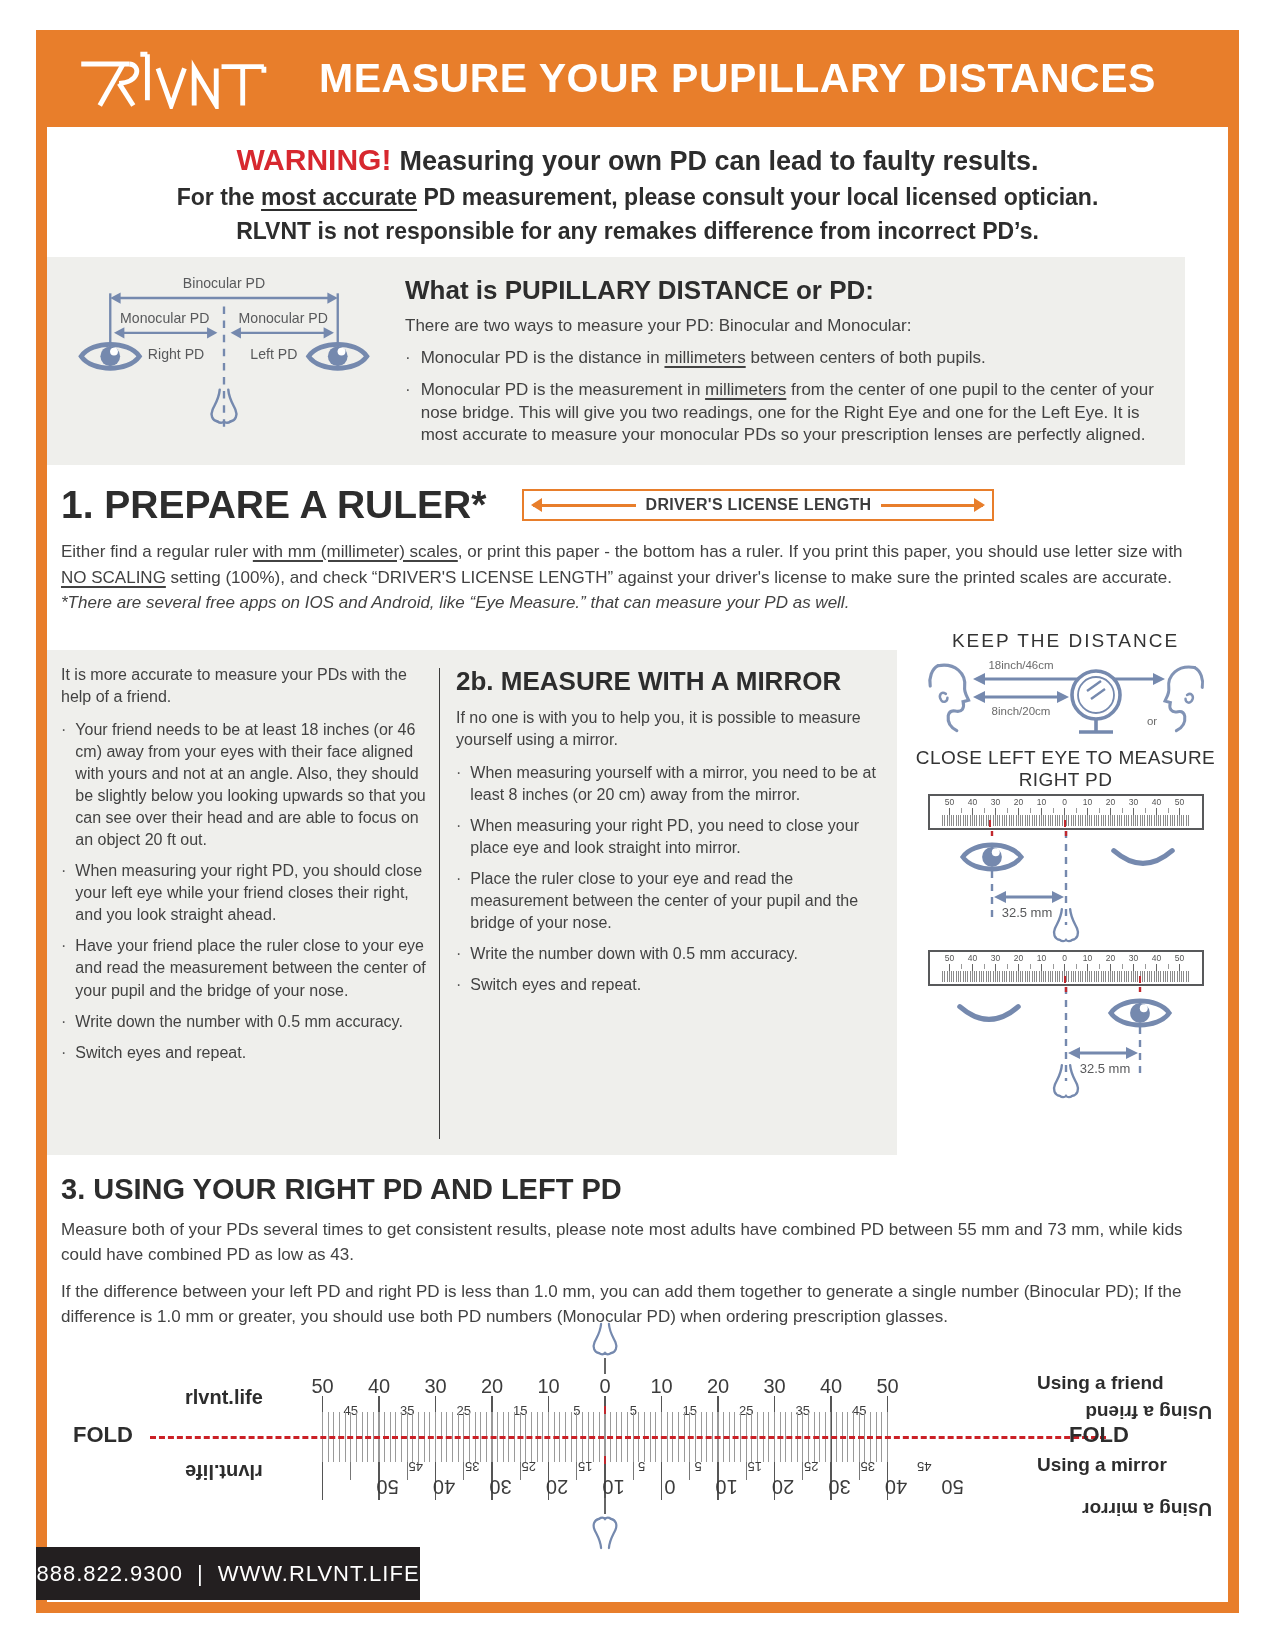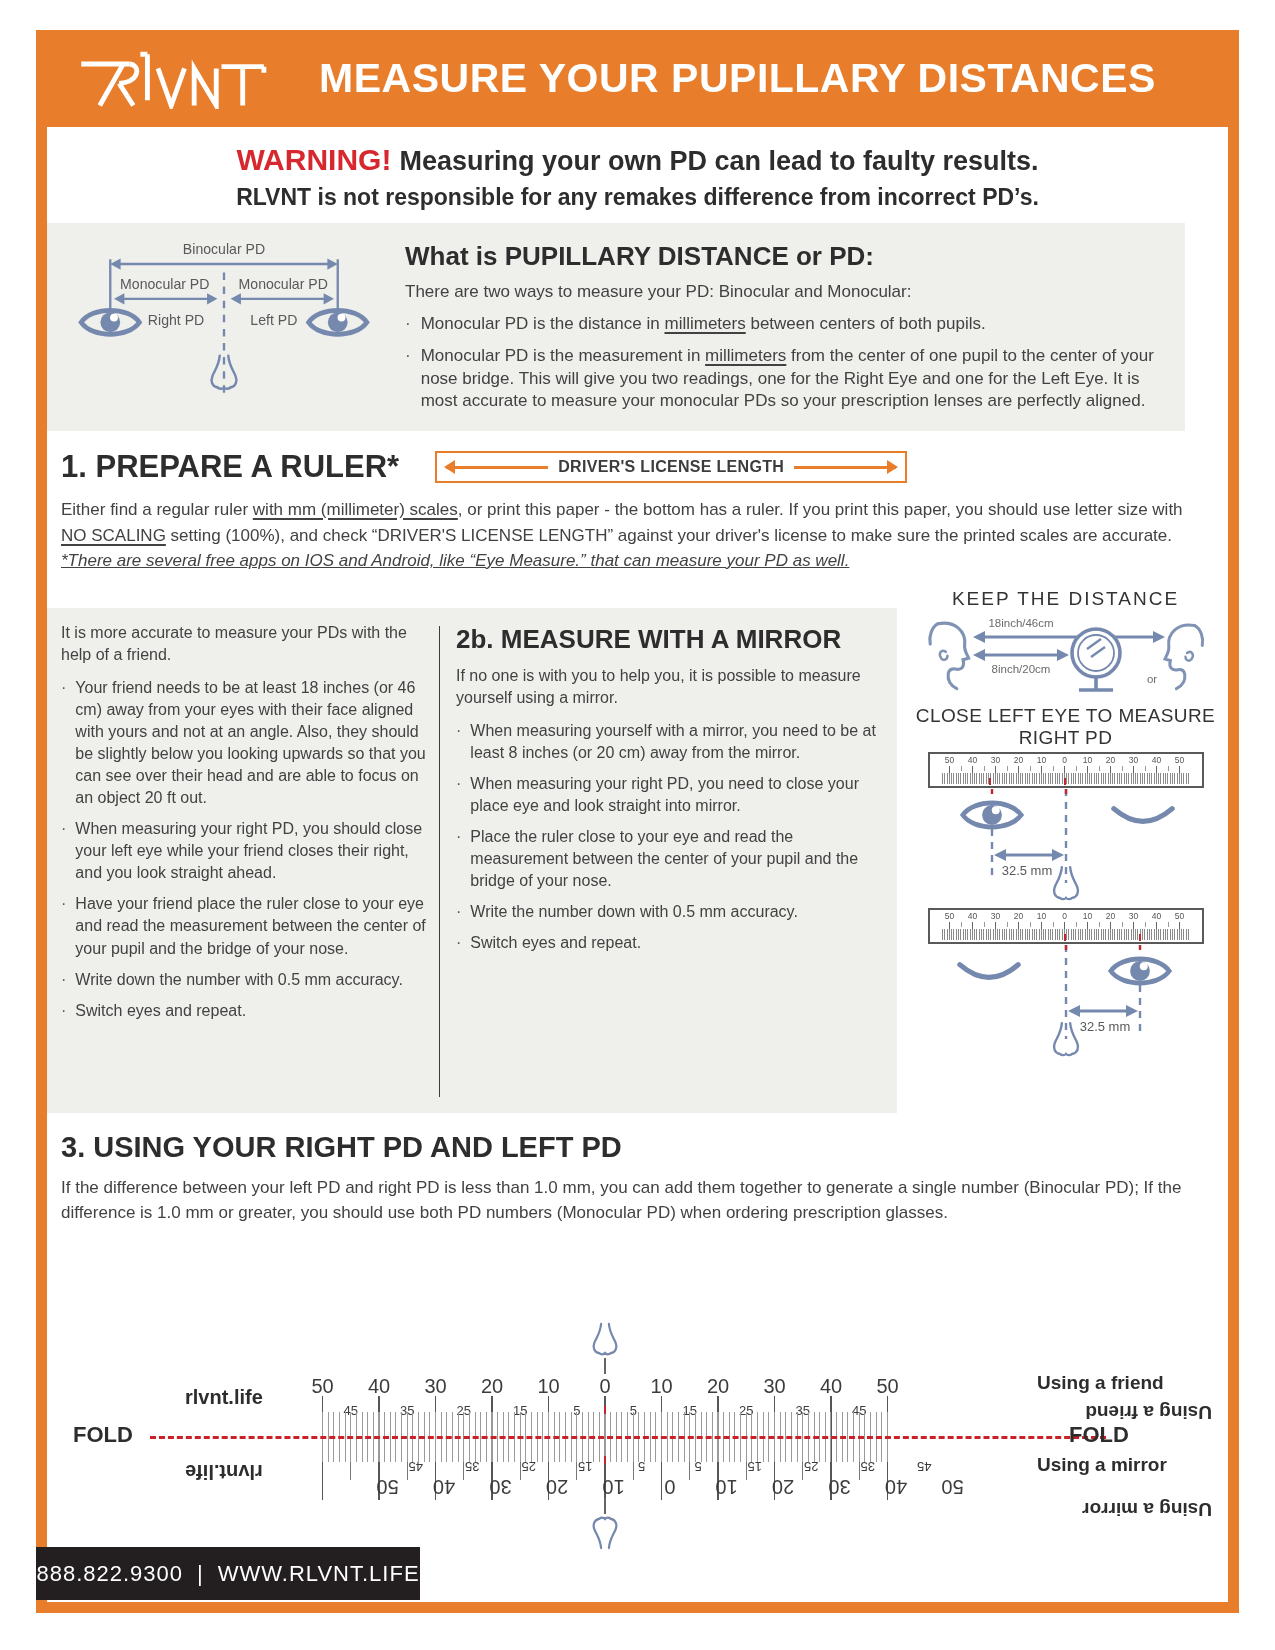--- a/index.html
+++ b/index.html
@@ -11,32 +11,32 @@
   .hdr{height:97px;background:#E87E2B;display:flex;align-items:center;padding:0 26px;box-sizing:border-box;}
   .logo{width:200px;height:60px;flex:none;}
   .title{flex:1;text-align:center;color:#fff;font-size:41px;font-weight:700;letter-spacing:.5px;white-space:nowrap;}
   
   .warn{text-align:center;padding:16px 60px 4px;}
   .w1{font-size:27px;font-weight:700;}
   .wred{color:#D7282F;font-size:30px;font-weight:700;margin-right:8px;}
   .w2{font-size:23px;font-weight:700;margin-top:7px;}
   .u{text-decoration:underline;text-decoration-thickness:2px;text-underline-offset:4px;}
   .uthin{text-decoration:underline;text-decoration-thickness:1.5px;text-underline-offset:3px;}
-  .it{font-style:italic;text-decoration:underline;}
+  .it{font-style:italic;}
   
   .whatis{margin:8px 43px 0 0;background:#EFEFEC;display:flex;gap:16px;padding:10px 16px 8px 12px;
           box-sizing:border-box;height:208px;}
   .pd-diagram{width:330px;height:188px;flex:none;}
   .whatis-text h2{font-size:26px;margin:8px 0 10px;font-weight:700;}
   .wintro{font-size:17px;color:#424242;margin:0 0 11px;}
   .wbullet{display:flex;gap:10px;font-size:17px;color:#424242;line-height:1.32;margin:0 0 10px;}
   .dot{flex:none;color:#555;}
   
   .prep-row{display:flex;align-items:center;margin:18px 0 0;gap:36px;}
-  .prep-row h1{font-size:31px;margin:0 0 0 14px;font-weight:700;white-space:nowrap;}
+  .prep-row h1{font-size:39px;margin:0 0 0 14px;font-weight:700;white-space:nowrap;}
   .dlbox{width:472px;height:32px;border:2px solid #E87E2B;display:flex;align-items:center;
          padding:0 9px;gap:10px;box-sizing:border-box;}
   .dlline{flex:1;height:3px;background:#E87E2B;position:relative;}
   .dlline.l::before{content:"";position:absolute;left:-2px;top:-6px;width:0;height:0;
          border:7px solid transparent;border-left:0;border-right:11px solid #E87E2B;}
   .dlline.r::after{content:"";position:absolute;right:-2px;top:-6px;width:0;height:0;
          border:7px solid transparent;border-right:0;border-left:11px solid #E87E2B;}
   .dltext{font-size:16px;font-weight:700;letter-spacing:.3px;color:#3c3c3c;white-space:nowrap;}
   .prep-p{font-size:17px;line-height:1.5;color:#424242;margin:12px 43px 0 14px;}
   
@@ -139,20 +139,23 @@
           <path d="M131,64 V22 L156,64 V22"></path>
           <path d="M162,20 H210 M186,20 V64 M210,20 V27"></path>
         </g>
       </svg>
       <div class="title">MEASURE YOUR PUPILLARY DISTANCES</div>
     </header>
 
     <section class="warn">
       <div class="w1">
         <span class="wred">WARNING!</span><span>Measuring your own PD can lead to faulty results.</span>
+      </div>
+      <div class="w2">
+        <span>For the </span><span class="u">most accurate</span><span> PD measurement, please consult your local licensed optician.</span>
       </div>
       <div class="w2">RLVNT is not responsible for any remakes difference from incorrect PD’s.</div>
     </section>
 
     <section class="whatis">
       <svg class="pd-diagram" viewBox="0 0 330 200">
         <text class="dlab" x="165" y="22" text-anchor="middle">Binocular PD</text>
         <g stroke="#7589AE" stroke-width="2.5">
           <line x1="50" y1="33" x2="280" y2="33"></line>
           <line x1="44" y1="28" x2="44" y2="92"></line>
@@ -398,20 +401,21 @@
           <line x1="146" y1="66" x2="208" y2="66" stroke="#7589AE" stroke-width="3.2"></line>
           <polygon points="142,66 154,60 154,72" fill="#7589AE"></polygon>
           <polygon points="212,66 200,60 200,72" fill="#7589AE"></polygon>
           <text class="mmlab" x="179" y="86" text-anchor="middle">32.5 mm</text>
           <use href="#sym-nose" x="122" y="76" width="36" height="36"></use>
         </svg>
       </aside>
     </section>
 
     <h1 class="s3h">3. USING YOUR RIGHT PD AND LEFT PD</h1>
+    <p class="s3p">Measure both of your PDs several times to get consistent results, please note most adults have combined PD between 55 mm and 73 mm, while kids could have combined PD as low as 43.</p>
     <p class="s3p">If the difference between your left PD and right PD is less than 1.0 mm, you can add them together to generate a single number (Binocular PD); If the difference is 1.0 mm or greater, you should use both PD numbers (Monocular PD) when ordering prescription glasses.</p>
   </div>
 
   <div class="ruler-area">
     <svg class="nosehang" style="top:0" viewBox="0 0 50 52">
         <use href="#sym-nose" width="50" height="52"></use>
       </svg>
     <div class="vline" style="top:36px;height:16px"></div>
 
     <div class="scalerow bigmaj">

